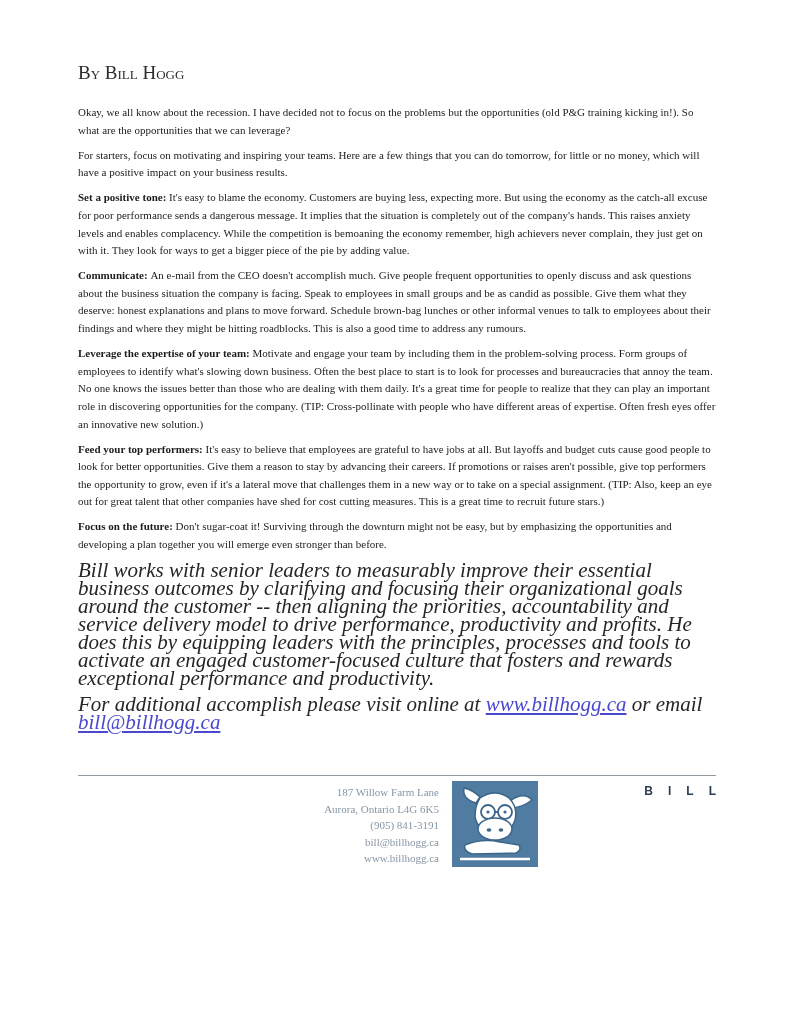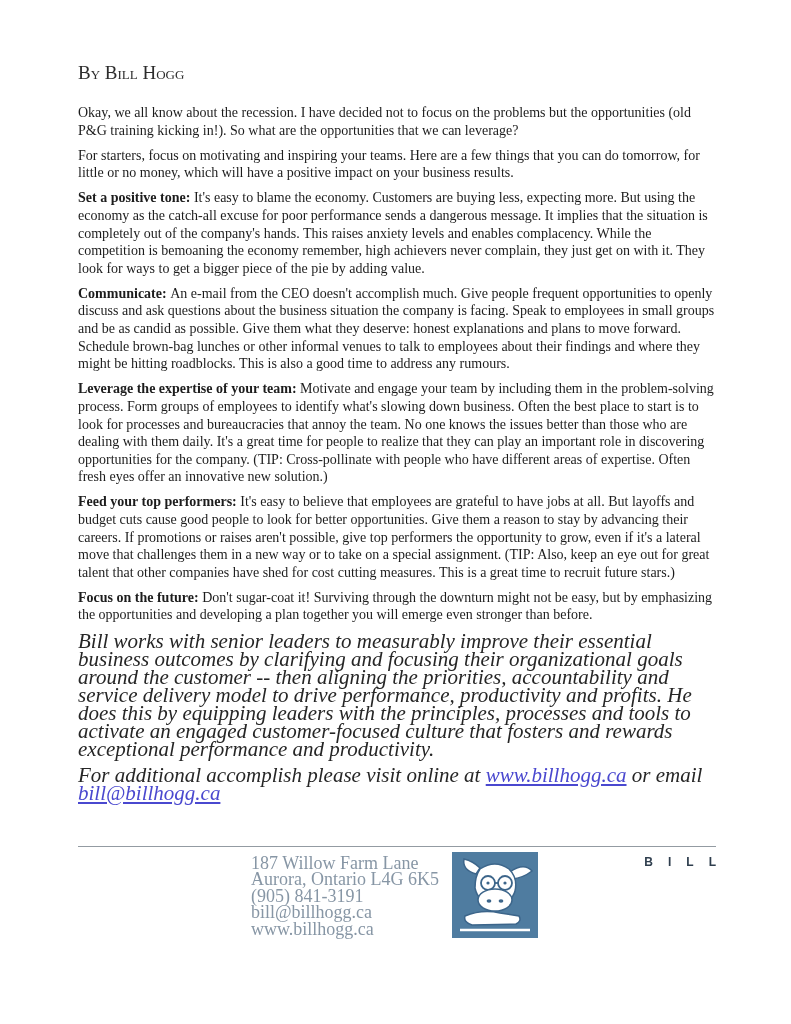--- a/index.html
+++ b/index.html
@@ -31,21 +31,21 @@
     margin-bottom: 12px;
     white-space: nowrap;
   }
   .byline {
     font-size: 19px;
     font-variant: small-caps;
     color: #2c2c2c;
     margin-bottom: 20px;
   }
   .para {
-    font-size: 14px;
+    font-size: 11px;
     line-height: 17.6px;
     margin-bottom: 7.5px;
   }
   .para .lead { font-weight: bold; }
   .bio, .info-line {
     font-style: italic;
     font-size: 21px;
     line-height: 18px;
     margin-bottom: 8px;
     color: #262626;
@@ -68,22 +68,22 @@
     height: 1px; width: 100%;
   }
   .footer-row {
     margin-top: 5px;
     display: flex;
     justify-content: flex-end;
     align-items: flex-start;
     gap: 13px;
   }
   .address {
-    text-align: left;
-    font-size: 18px;
+    text-align: right;
+    font-size: 11px;
     line-height: 16.5px;
     color: var(--address);
     padding-top: 3px;
   }
   .logo-mark {
     width: 86px; height: 86px;
     flex: 0 0 86px;
   }
   .logo-type {
     position: relative;

